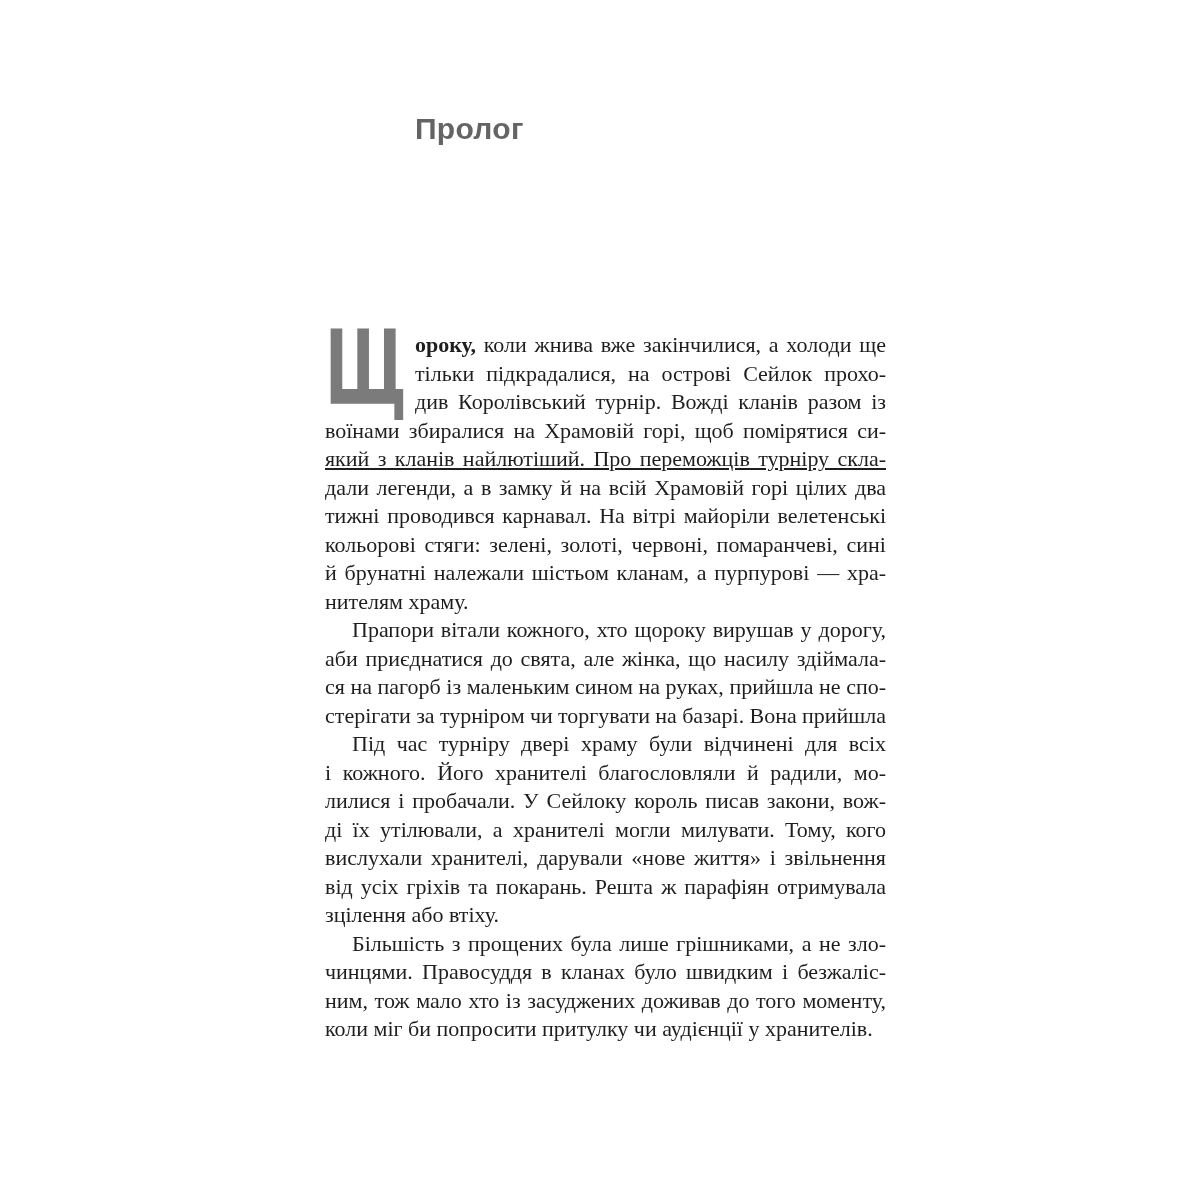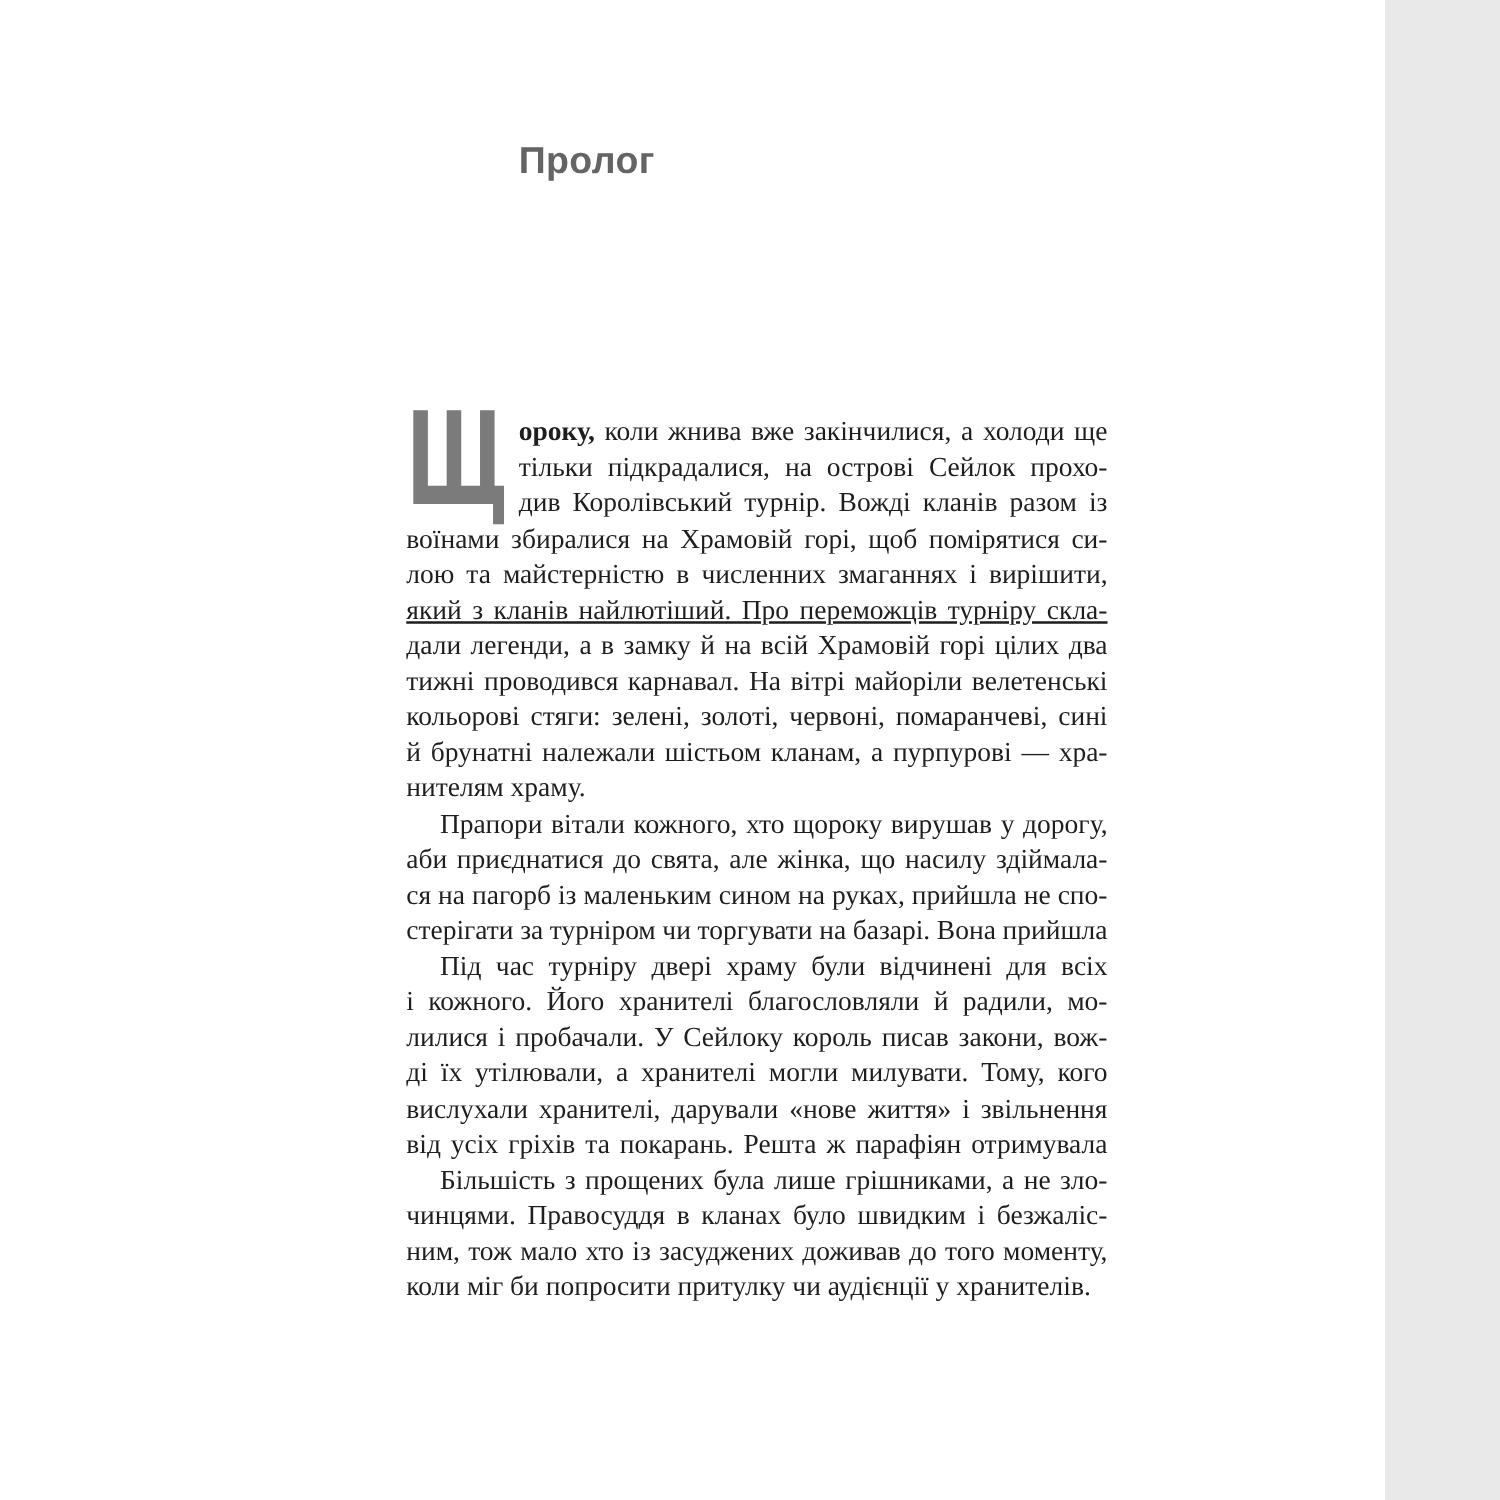--- a/index.html
+++ b/index.html
@@ -4,21 +4,21 @@
 <style>
   :root{
     --background:#ffffff;
     --body_text:#1e1e1e;
     --heading:#646464;
     --drop_cap:#7b7b7b;
   }
   html,body{margin:0;padding:0;background:#e9e9e9;}
   .page{
     position:relative;
-    width:1108px;height:1200px;
+    width:1200px;height:1200px;
     background:var(--background);
     overflow:hidden;
     font-family:"Liberation Serif","DejaVu Serif",serif;
   }
   .heading{
     position:absolute;
     left:415px;top:114px;margin:0;
     font-family:"Liberation Sans","DejaVu Sans",sans-serif;
     font-weight:bold;
     font-size:30px;line-height:1;
@@ -55,36 +55,36 @@
 <div class="page">
   <h1 class="heading">Пролог</h1>
 
   <div class="bodytext">
     <span class="dropcap">Щ</span>
     <div>
         <div class="jline dcpad"><span class="measure" style="word-spacing: 2.26562px;"><span class="lead-bold">ороку,</span> коли жнива вже закінчилися, а холоди ще</span></div>
         <div class="jline dcpad"><span class="measure" style="word-spacing: 6.475px;">тільки підкрадалися, на острові Сейлок прохо-</span></div>
         <div class="jline dcpad"><span class="measure" style="word-spacing: 4.21354px;">див Королівський турнір. Вожді кланів разом із</span></div>
         <div class="jline"><span class="measure" style="word-spacing: 3.77232px;">воїнами збиралися на Храмовій горі, щоб помірятися си-</span></div>
-        <div class="jline"><span class="measure" style="word-spacing: 4.125px;">лою та майстерністю в численних змаганнях і вирішити,</span></div>
         <div class="jline"><span class="measure" style="word-spacing: 2.87277px; text-decoration: underline;">який з кланів найлютіший. Про переможців турніру скла-</span></div>
         <div class="jline"><span class="measure" style="word-spacing: 2.07812px;">дали легенди, а в замку й на всій Храмовій горі цілих два</span></div>
         <div class="jline"><span class="measure" style="word-spacing: 2.16667px;">тижні проводився карнавал. На вітрі майоріли велетенські</span></div>
         <div class="jline"><span class="measure" style="word-spacing: 3.19531px;">кольорові стяги: зелені, золоті, червоні, помаранчеві, сині</span></div>
         <div class="jline"><span class="measure" style="word-spacing: 2.27539px;">й брунатні належали шістьом кланам, а пурпурові — хра-</span></div>
         <div class="jline lastline"><span class="measure" style="word-spacing: 0px;">нителям храму.</span></div>
         <div class="jline indent"><span class="measure" style="word-spacing: 1.42188px;">Прапори вітали кожного, хто щороку вирушав у дорогу,</span></div>
         <div class="jline"><span class="measure" style="word-spacing: 2.24219px;">аби приєднатися до свята, але жінка, що насилу здіймала-</span></div>
         <div class="jline"><span class="measure" style="word-spacing: 0.08125px;">ся на пагорб із маленьким сином на руках, прийшла не спо-</span></div>
         <div class="jline"><span class="measure" style="word-spacing: -0.210938px;">стерігати за турніром чи торгувати на базарі. Вона прийшла</span></div>
         <div class="jline indent"><span class="measure" style="word-spacing: 5.96875px; margin-top: 32px;">Під час турніру двері храму були відчинені для всіх</span></div>
         <div class="jline"><span class="measure" style="word-spacing: 6.02232px;">і кожного. Його хранителі благословляли й радили, мо-</span></div>
         <div class="jline"><span class="measure" style="word-spacing: 2.33008px;">лилися і пробачали. У Сейлоку король писав закони, вож-</span></div>
         <div class="jline"><span class="measure" style="word-spacing: 4.81445px;">ді їх утілювали, а хранителі могли милувати. Тому, кого</span></div>
         <div class="jline"><span class="measure" style="word-spacing: 3.26042px; text-align: right;">вислухали хранителі, дарували «нове життя» і звільнення</span></div>
         <div class="jline"><span class="measure" style="word-spacing: 2.50391px;">від усіх гріхів та покарань. Решта ж парафіян отримувала</span></div>
+        <div class="jline lastline"><span class="measure" style="word-spacing: 0px;">зцілення або втіху.</span></div>
         <div class="jline indent"><span class="measure" style="word-spacing: 2.0293px;">Більшість з прощених була лише грішниками, а не зло-</span></div>
         <div class="jline"><span class="measure" style="word-spacing: 3.81027px;">чинцями. Правосуддя в кланах було швидким і безжаліс-</span></div>
         <div class="jline"><span class="measure" style="word-spacing: 1.09549px;">ним, тож мало хто із засуджених доживав до того моменту,</span></div>
         <div class="jline lastline"><span class="measure" style="word-spacing: 0px;">коли міг би попросити притулку чи аудієнції у хранителів.</span></div>
       </div>
   </div>
 </div>
 
 </body></html>

